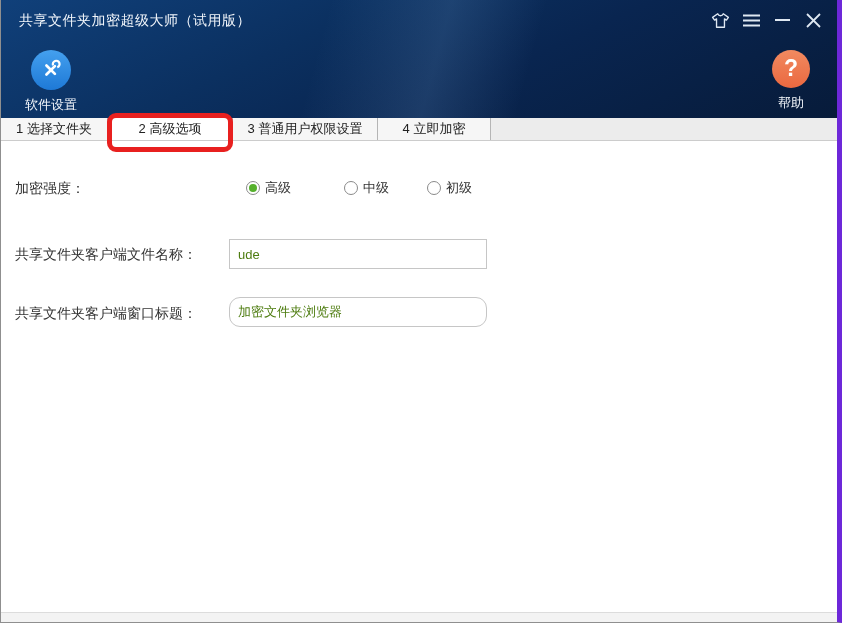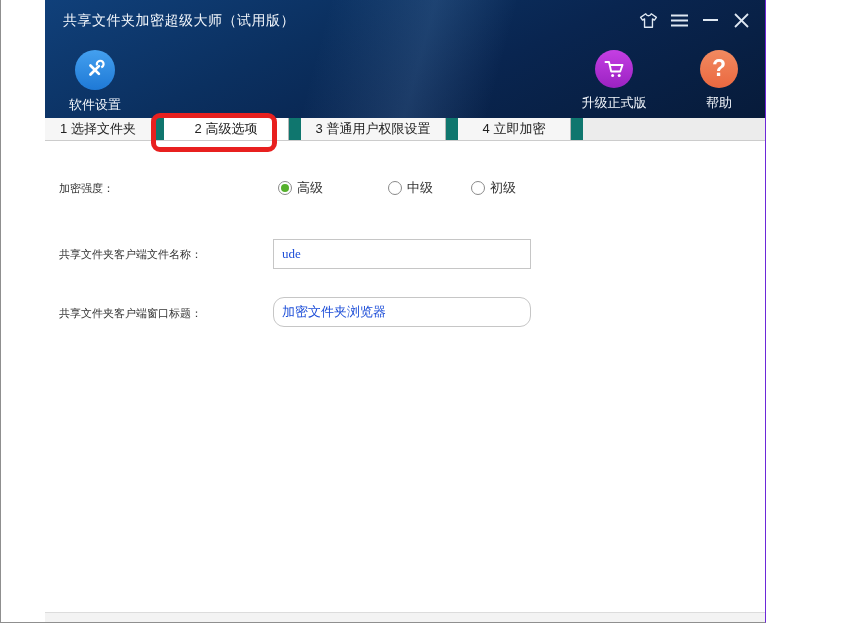--- a/index.html
+++ b/index.html
@@ -1,21 +1,21 @@
 <!DOCTYPE html>
 <html><head>
 <meta charset="utf-8">
 <style>
   * { margin:0; padding:0; box-sizing:border-box; }
   html,body { width:842px; height:623px; }
   body { font-family:"Liberation Sans","DejaVu Sans",sans-serif; background:#fff; }
 
-  .window { position:relative; width:766px; height:623px; overflow:hidden;
-            border-left:1px solid #8f8f8f; border-right:1px solid #6d28d9; border-bottom:1px solid #8f8f8f;
-            display:flex; flex-direction:column;padding-left:44px; }
+  .window { position:relative; width:842px; height:623px; overflow:hidden;
+            border-left:1px solid #8f8f8f; border-right:5px solid #6d28d9; border-bottom:1px solid #8f8f8f;
+            display:flex; flex-direction:column; }
 
   
   .header { position:relative; height:118px; flex:0 0 118px; color:#eef3fa;
     background:
       linear-gradient(105deg, rgba(255,255,255,0) 38%, rgba(130,180,230,0.10) 47%, rgba(130,180,230,0.16) 52%, rgba(255,255,255,0) 63%),
       linear-gradient(155deg, #10407a 0%, #0b3060 35%, #092550 60%, #071b3a 100%);
   }
   .titlebar { position:relative; height:40px; }
   .title { position:absolute; left:18px; top:12px; font-size:14px; color:#f2f6fb; letter-spacing:.5px; }
   .win-controls { position:absolute; right:14px; top:10px; display:flex; align-items:center; gap:11px; }
@@ -28,39 +28,39 @@
   .tc-purple { width:38px; height:38px; background:linear-gradient(180deg,#c53fe3 0%,#9a22c2 100%); }
   .tc-orange { width:38px; height:38px; background:linear-gradient(180deg,#f28a60 0%,#ea6840 100%); }
   .tool-label { margin-top:6px; font-size:13px; color:#f2f6fb; white-space:nowrap; }
   .btn-settings { left:14px; top:10px; width:72px;justify-content:flex-end; }
   .toolbar-right { position:absolute; right:16px; top:10px; display:flex; }
   .btn-upgrade { position:relative; width:90px; margin-right:30px; }
   .btn-help    { position:relative; width:60px; }
   .q-glyph { font-size:23px; font-weight:bold; color:#fff; line-height:1; padding-bottom:2px; }
 
   
-  .tabbar { position:relative; height:23px; flex:0 0 23px; background:#0f766e;
-            border-bottom:1px solid #cccccc; display:flex;gap:12px; }
+  .tabbar { position:relative; height:23px; flex:0 0 23px; background:#fca5a5;
+            border-bottom:1px solid #cccccc; display:flex; }
   .tab { height:100%; display:flex; align-items:center; justify-content:center;
          font-size:13px; color:#222; background:#f6f6f6; border-right:1px solid #b5b5b5;
          cursor:pointer; white-space:nowrap; }
   .tab.active { background:#ffffff; }
   .tab-rest { flex:1; background:#ececec; }
   .red-highlight { position:absolute; left:106px; top:-5px; width:126px; height:39px;
                    border:5px solid #e8201f; border-radius:9px; pointer-events:none; z-index:6; }
 
   
   .content { position:relative; flex:1; background:#ffffff; }
-  .flabel { position:absolute; font-size:11px; color:#333; line-height:16px; white-space:nowrap; }
+  .flabel { position:absolute; font-size:14px; color:#333; line-height:16px; white-space:nowrap; }
   .radio-opt { position:absolute; display:flex; align-items:center; gap:5px; font-size:13px; color:#333; cursor:pointer; }
   .rdot { width:14px; height:14px; border:1px solid #8a8a8a; border-radius:50%; background:#fff;
           display:inline-flex; align-items:center; justify-content:center; }
   .rdot.selected::after { content:""; width:8px; height:8px; border-radius:50%; background:#55b02c; }
   .text-input { position:absolute; width:258px; height:30px; border:1px solid #c6c6c6; background:#fff;
-                font-family:Liberation Serif, serif; font-size:13px; color:#1d4ed8;
+                font-family:Liberation Sans, sans-serif; font-size:13px; color:#4d7c0f;
                 padding:0 8px; outline:none; }
   .checkbox-group { position:absolute; display:flex; align-items:center; gap:4px; font-size:13px; color:#333; cursor:pointer; }
   .cbox { width:15px; height:15px; border:1px solid #9a9a9a; background:#fff; flex:0 0 15px; }
 
   
   .bottombar { height:10px; flex:0 0 10px; background:#f3f3f3; border-top:1px solid #dcdcdc; }
 
   svg { display:block; }
 </style>
 </head>
@@ -106,30 +106,20 @@
               <line x1="13" y1="13" x2="26" y2="26"></line>
               <line x1="26" y1="14" x2="13" y2="27"></line>
             </g>
             <circle cx="28" cy="11" r="5.2" fill="none" stroke="#ffffff" stroke-width="3.4" stroke-dasharray="24 9" transform="rotate(160 28 11)"></circle>
           </svg>
         </span>
         <span class="tool-label">软件设置</span>
       </div>
 
       <div class="toolbar-right">
-        <div class="tool-btn btn-upgrade" style="position:relative;display:flex;">
-          <span class="tool-circle tc-purple">
-            <svg width="24" height="24" viewBox="0 0 24 24" fill="none" stroke="#ffffff" stroke-width="1.9" stroke-linecap="round" stroke-linejoin="round">
-              <path d="M3.5 5 H7 L9.2 14.5 H18.2 L20.5 8 H8.2"></path>
-              <circle cx="10.6" cy="18.4" r="1.5" fill="#ffffff" stroke="none"></circle>
-              <circle cx="17.2" cy="18.4" r="1.5" fill="#ffffff" stroke="none"></circle>
-            </svg>
-          </span>
-          <span class="tool-label">升级正式版</span>
-        </div>
         <div class="tool-btn btn-help" style="position:relative;display:flex;">
           <span class="tool-circle tc-orange">
             <span class="q-glyph">?</span>
           </span>
           <span class="tool-label">帮助</span>
         </div>
       </div>
     </div>
   </div>
 
@@ -138,21 +128,21 @@
     <div class="tab active" style="width:125px">2 高级选项</div>
     <div class="tab" style="width:145px">3 普通用户权限设置</div>
     <div class="tab" style="width:113px">4 立即加密</div>
     <div class="tab-rest"></div>
     <div class="red-highlight"></div>
   </div>
 
   <div class="content">
 
     <span class="flabel" style="left:14px; top:39px">加密强度：</span>
-    <label class="radio-opt" style="left:233px; top:38px">
+    <label class="radio-opt" style="left:245px; top:38px">
       <span class="rdot selected"></span>
       <span>高级</span>
     </label>
     <label class="radio-opt" style="left:343px; top:38px">
       <span class="rdot"></span>
       <span>中级</span>
     </label>
     <label class="radio-opt" style="left:426px; top:38px">
       <span class="rdot"></span>
       <span>初级</span>

